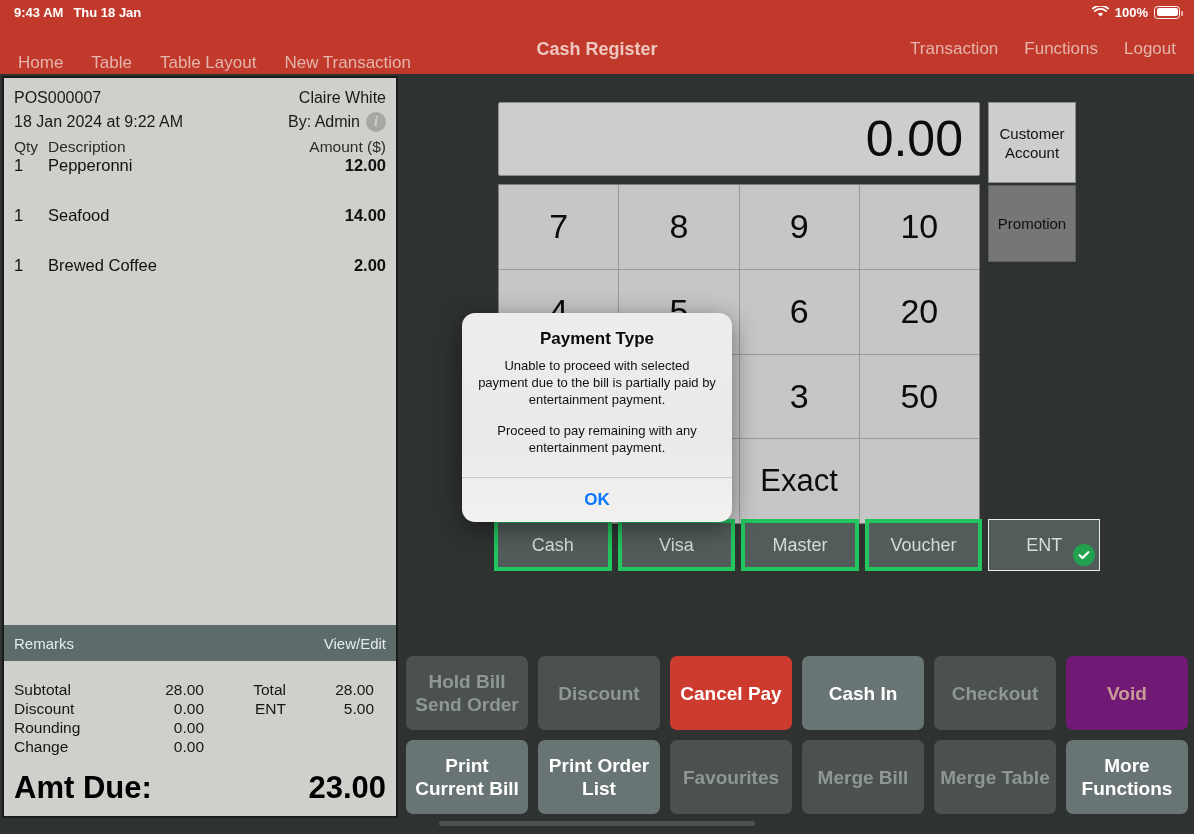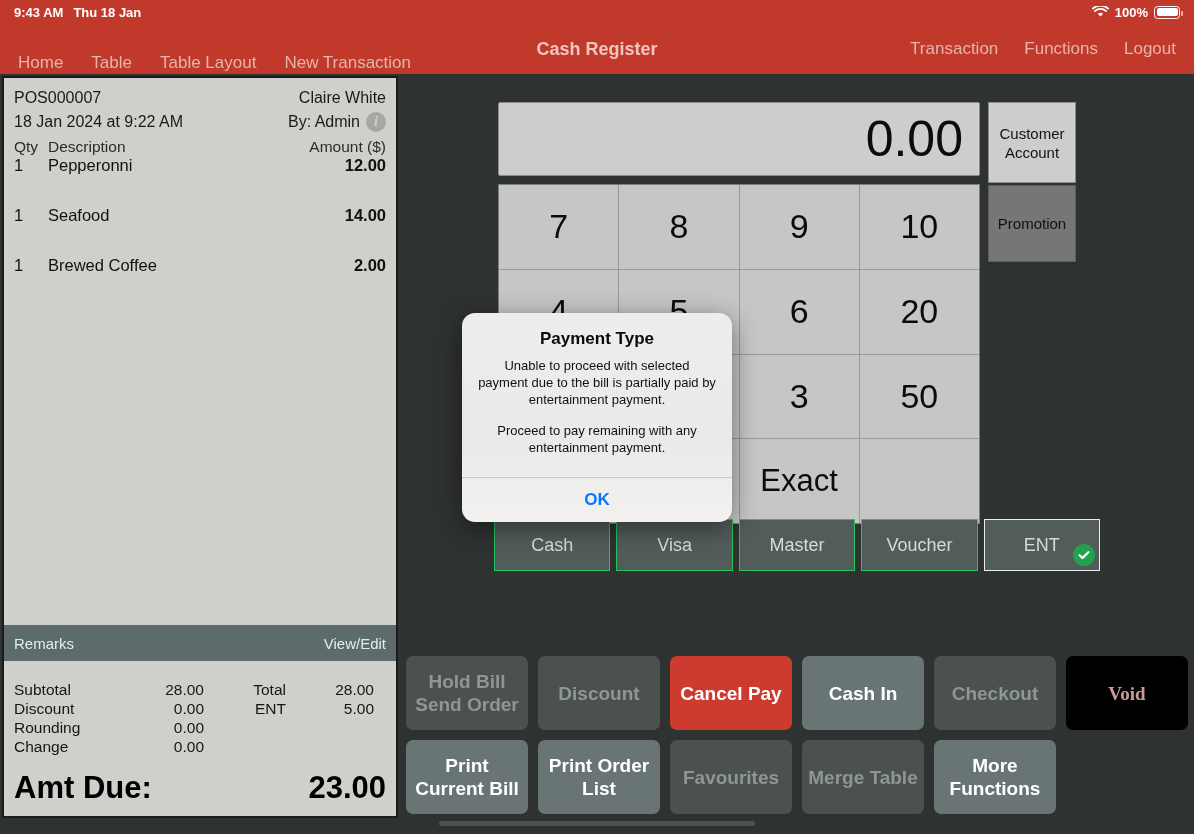--- a/index.html
+++ b/index.html
@@ -112,21 +112,21 @@
   .key.dot { font-size: 34px; padding-bottom: 14px; }
   .key.exact { font-size: 31px; }
 
   .paytypes {
     position:absolute; left: 494px; top: 519px; width: 606px; height: 52px;
     display:flex; gap: 6px;
   }
   .pay {
     flex: 1; background: #525c5a; color:#d4dbda; font-size: 18px;
     display:flex; align-items:center; justify-content:center; position:relative;
-    border: 1px solid #22c55e;
+    border: 4px solid #22c55e;
   }
   .pay.sel { border: 1.6px solid #e6eceb; }
   .check {
     position:absolute; right: 4px; bottom: 4px; width: 22px; height: 22px;
     background: #22a14e; border-radius: 50%; display:flex; align-items:center; justify-content:center;
   }
   .check svg { display:block; }
 
   
   .funcs {
@@ -135,21 +135,21 @@
     gap: 10px 10px;
   }
   .fbtn {
     border-radius: 7px; display:flex; align-items:center; justify-content:center;
     text-align:center; font-size: 19px; font-weight: bold; line-height: 23px;
     padding: 2px 4px;
   }
   .fbtn.enabled { background: #697574; color:#ffffff; }
   .fbtn.disabled { background: #4a514f; color:#8f9796; }
   .fbtn.danger { background: #cc3b2e; color:#ffffff; }
-  .fbtn.danger-dim { background: #000000; color:#c99b96;font-family:Liberation Serif, serif; }
+  .fbtn.danger-dim { background: #701a75; color:#c99b96; }
 
   .home-ind {
     position:absolute; left: 50%; transform: translateX(-50%); bottom: 8px;
     width: 316px; height: 5px; border-radius: 3px; background: #4d5250;
   }
 
   
   .modal-card {
     position:absolute; left: 462px; top: 313px; width: 270px; height: 209px;
     background: #edeceb; border-radius: 13px;
@@ -342,20 +342,21 @@
         <span>Current Bill</span>
       </span>
     </div>
     <div class="fbtn enabled">
       <span>
         <span>Print Order</span><br>
         <span>List</span>
       </span>
     </div>
     <div class="fbtn disabled">Favourites</div>
+    <div class="fbtn disabled">Merge Bill</div>
     <div class="fbtn disabled">Merge Table</div>
     <div class="fbtn enabled">
       <span>
         <span>More</span><br>
         <span>Functions</span>
       </span>
     </div>
   </div>
 
   <div class="home-ind"></div>

